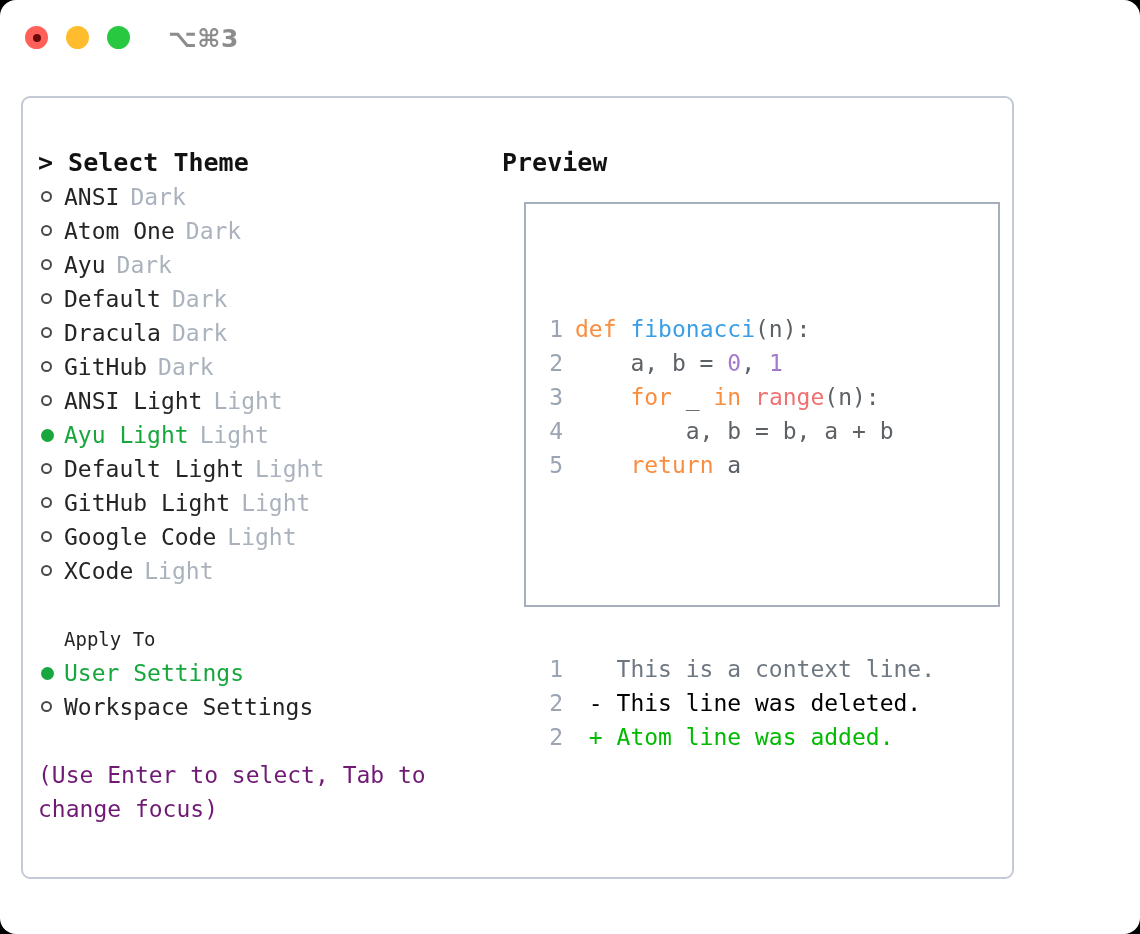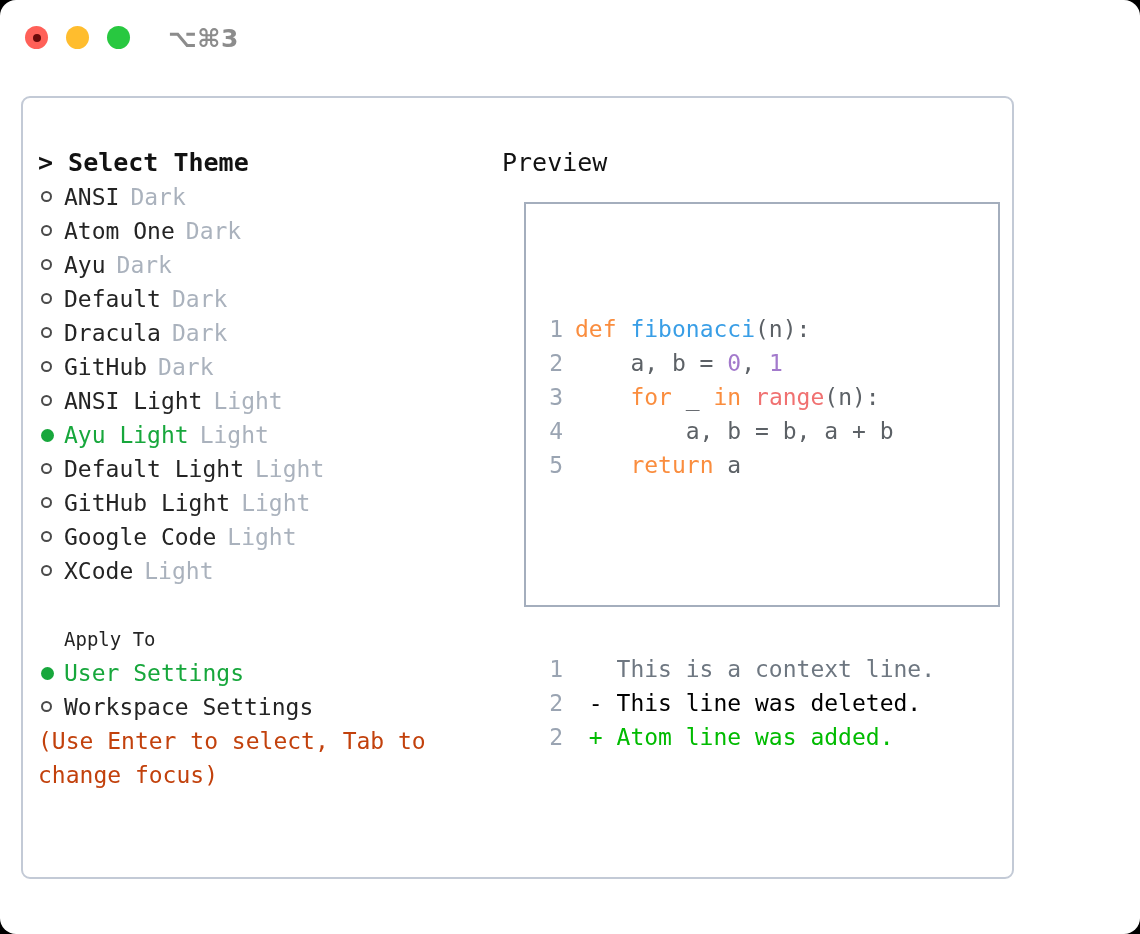--- a/index.html
+++ b/index.html
@@ -144,30 +144,31 @@
   .group-label {
     font-size: 19px;
     line-height: 34px;
     color: #242424;
     padding-left: 26px;
     white-space: pre;
   }
   .spacer-row { height: 34px; }
 
   .hint {
+    margin-top: 34px;
     font-size: 23px;
     line-height: 34px;
-    color: #c2410c;
+    color: #701a75;
     width: 400px;
   }
 
   
   .preview-title {
     font-size: 25px;
-    font-weight: 400;
+    font-weight: 700;
     color: #121212;
     line-height: 34px;
     white-space: pre;
   }
   .preview-box {
     position: absolute;
     left: 22px; top: 56px;
     width: 476px;
     height: 405px;
     border: 2px solid #a4aebd;

